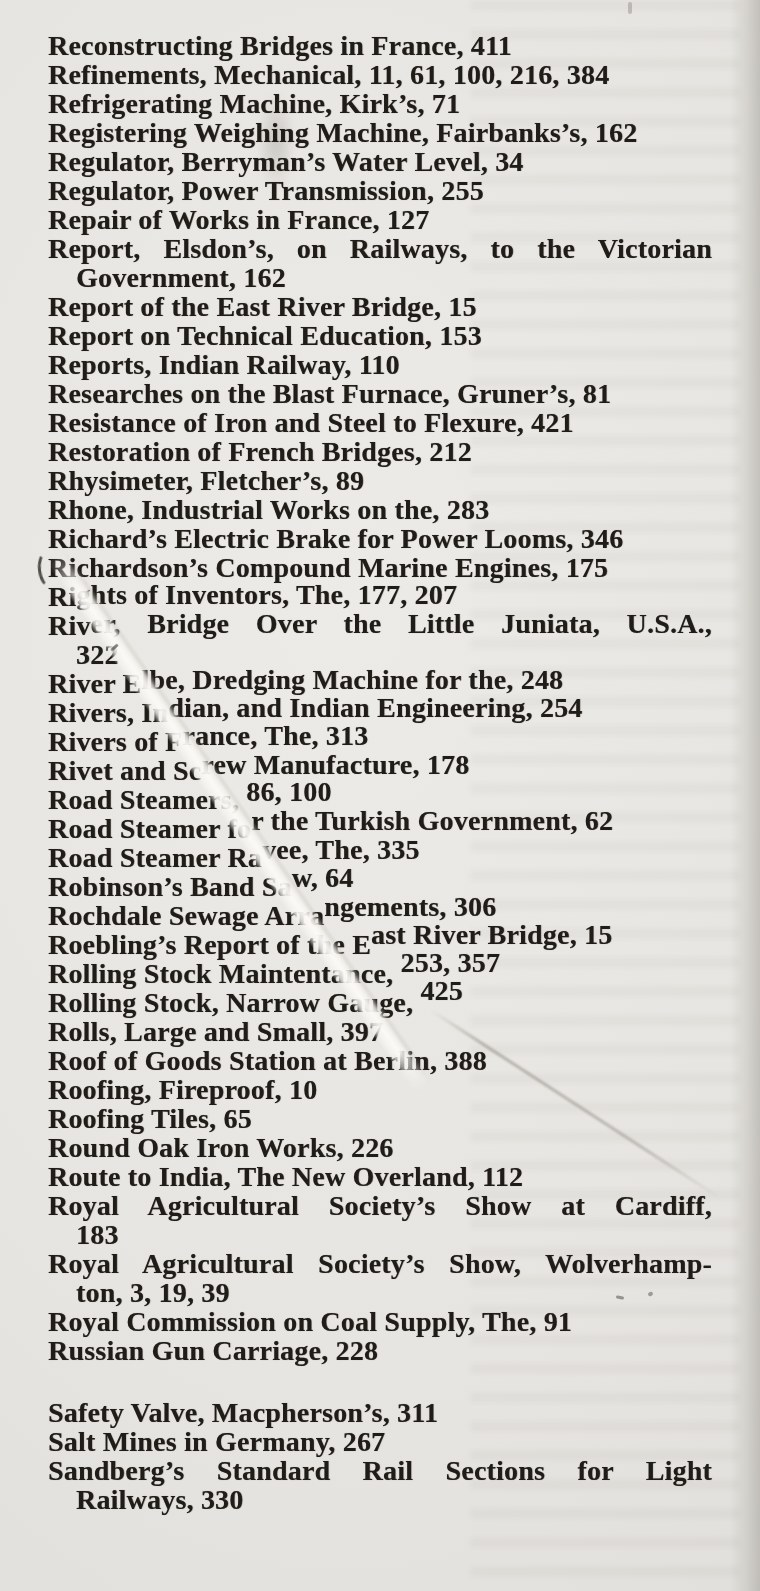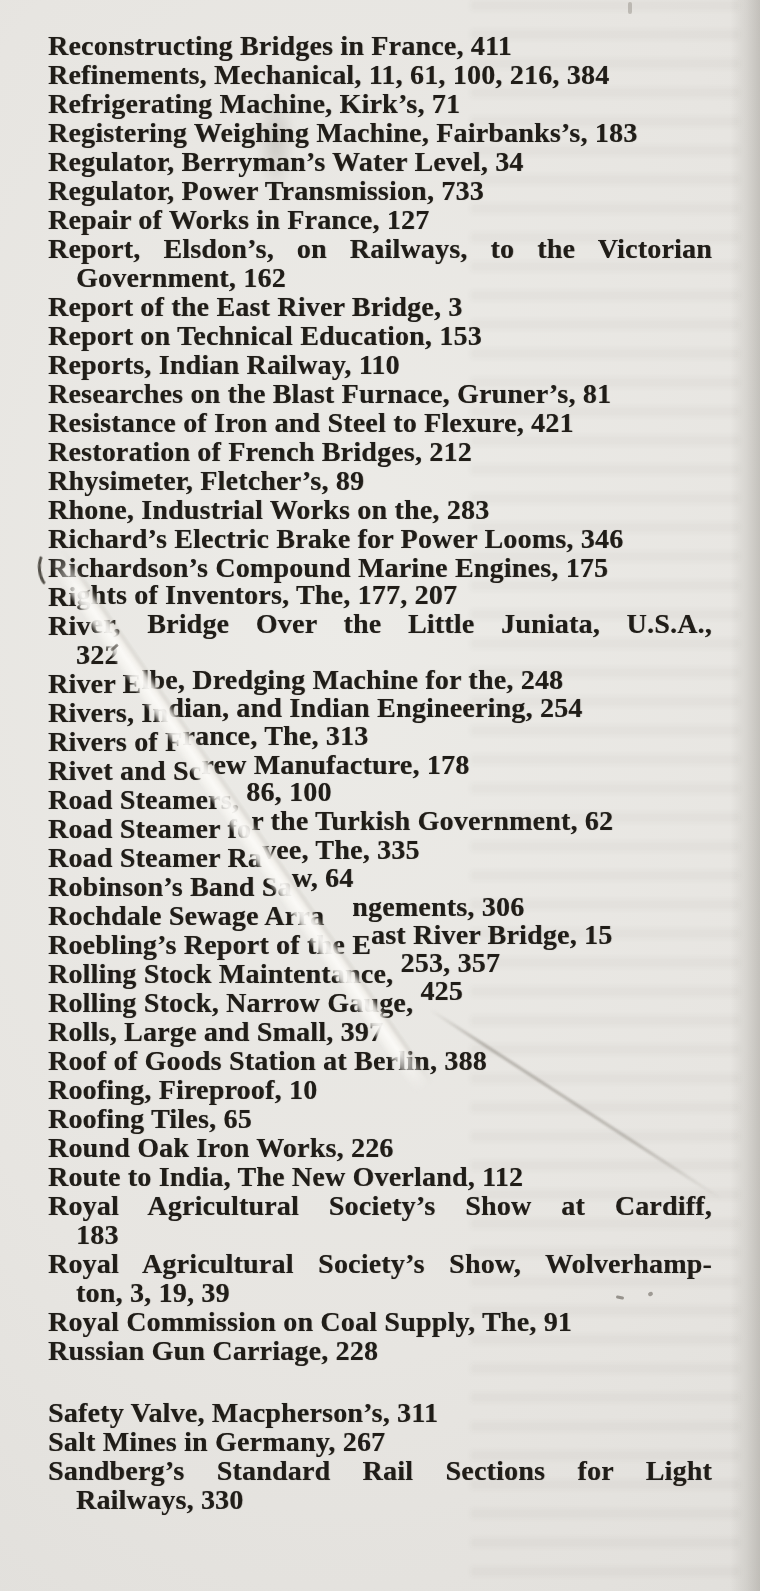--- a/index.html
+++ b/index.html
@@ -96,37 +96,37 @@
         <div class="entry">
           <div class="line">Reconstructing Bridges in France, 411</div>
         </div>
         <div class="entry">
           <div class="line">Refinements, Mechanical, 11, 61, 100, 216, 384</div>
         </div>
         <div class="entry">
           <div class="line">Refrigerating Machine, Kirk’s, 71</div>
         </div>
         <div class="entry">
-          <div class="line">Registering Weighing Machine, Fairbanks’s, 183</div>
+          <div class="line">Registering Weighing Machine, Fairbanks’s, 162</div>
         </div>
         <div class="entry">
           <div class="line">Regulator, Berryman’s Water Level, 34</div>
         </div>
         <div class="entry">
-          <div class="line">Regulator, Power Transmission, 733</div>
+          <div class="line">Regulator, Power Transmission, 255</div>
         </div>
         <div class="entry">
           <div class="line">Repair of Works in France, 127</div>
         </div>
         <div class="entry">
           <div class="line full">Report, Elsdon’s, on Railways, to the Victorian</div>
           <div class="line indent">Government, 162</div>
         </div>
         <div class="entry">
-          <div class="line">Report of the East River Bridge, 3</div>
+          <div class="line">Report of the East River Bridge, 15</div>
         </div>
         <div class="entry">
           <div class="line">Report on Technical Education, 153</div>
         </div>
         <div class="entry">
           <div class="line">Reports, Indian Railway, 110</div>
         </div>
         <div class="entry">
           <div class="line">Researches on the Blast Furnace, Gruner’s, 81</div>
         </div>
@@ -173,21 +173,21 @@
         <div class="entry">
           <div class="line"><span>Road Steamer fo</span><span class="lifted" style="top: -8px;">r the Turkish Government, 62</span></div>
         </div>
         <div class="entry">
           <div class="line"><span>Road Steamer Ra</span><span class="lifted" style="top: -8px;">vee, The, 335</span></div>
         </div>
         <div class="entry">
           <div class="line"><span>Robinson’s Band Sa</span><span class="lifted" style="top: -9px;">w, 64</span></div>
         </div>
         <div class="entry">
-          <div class="line"><span>Rochdale Sewage Arra</span><span class="lifted" style="top: -9px; margin-left: 28px;">ngements, 306</span></div>
+          <div class="line"><span>Rochdale Sewage Arra</span><span class="lifted" style="top: -9px;">ngements, 306</span></div>
         </div>
         <div class="entry">
           <div class="line"><span>Roebling’s Report of the E</span><span class="lifted" style="top: -10px;">ast River Bridge, 15</span></div>
         </div>
         <div class="entry">
           <div class="line"><span>Rolling Stock Maintentance,</span><span class="lifted" style="top: -11px;"> 253, 357</span></div>
         </div>
         <div class="entry">
           <div class="line"><span>Rolling Stock, Narrow Gauge, </span><span class="lifted" style="top: -12px;">425</span></div>
         </div>

